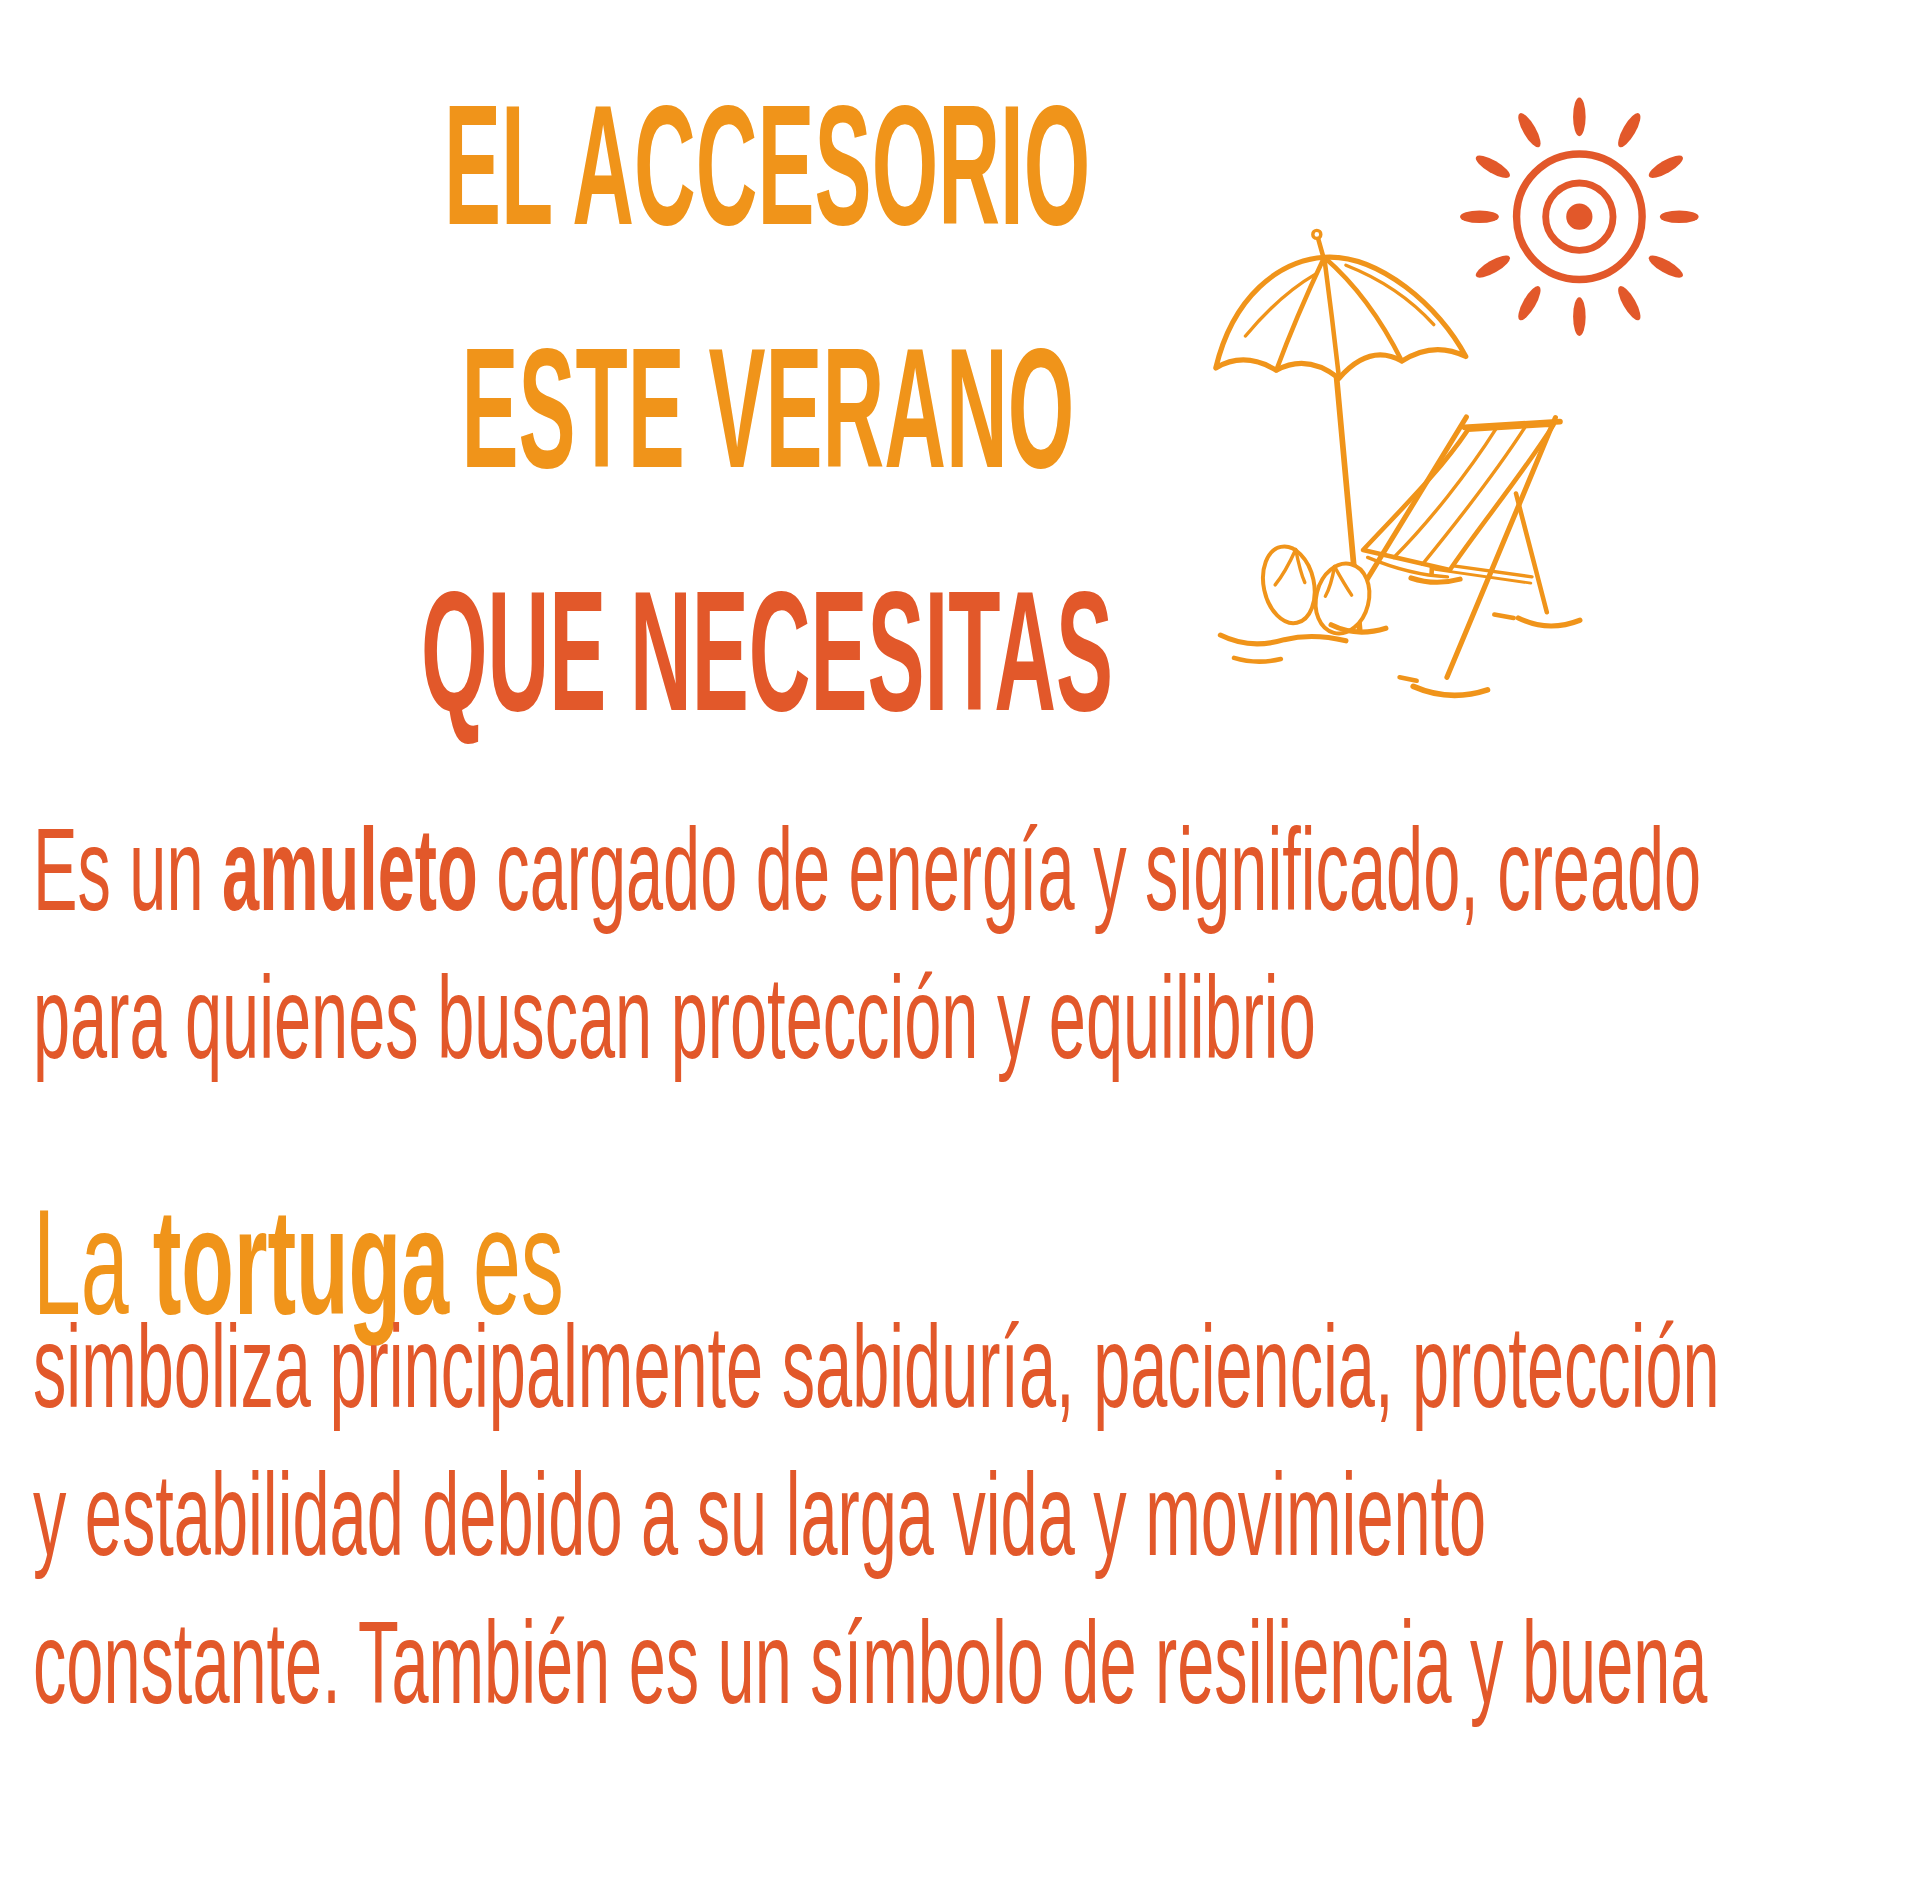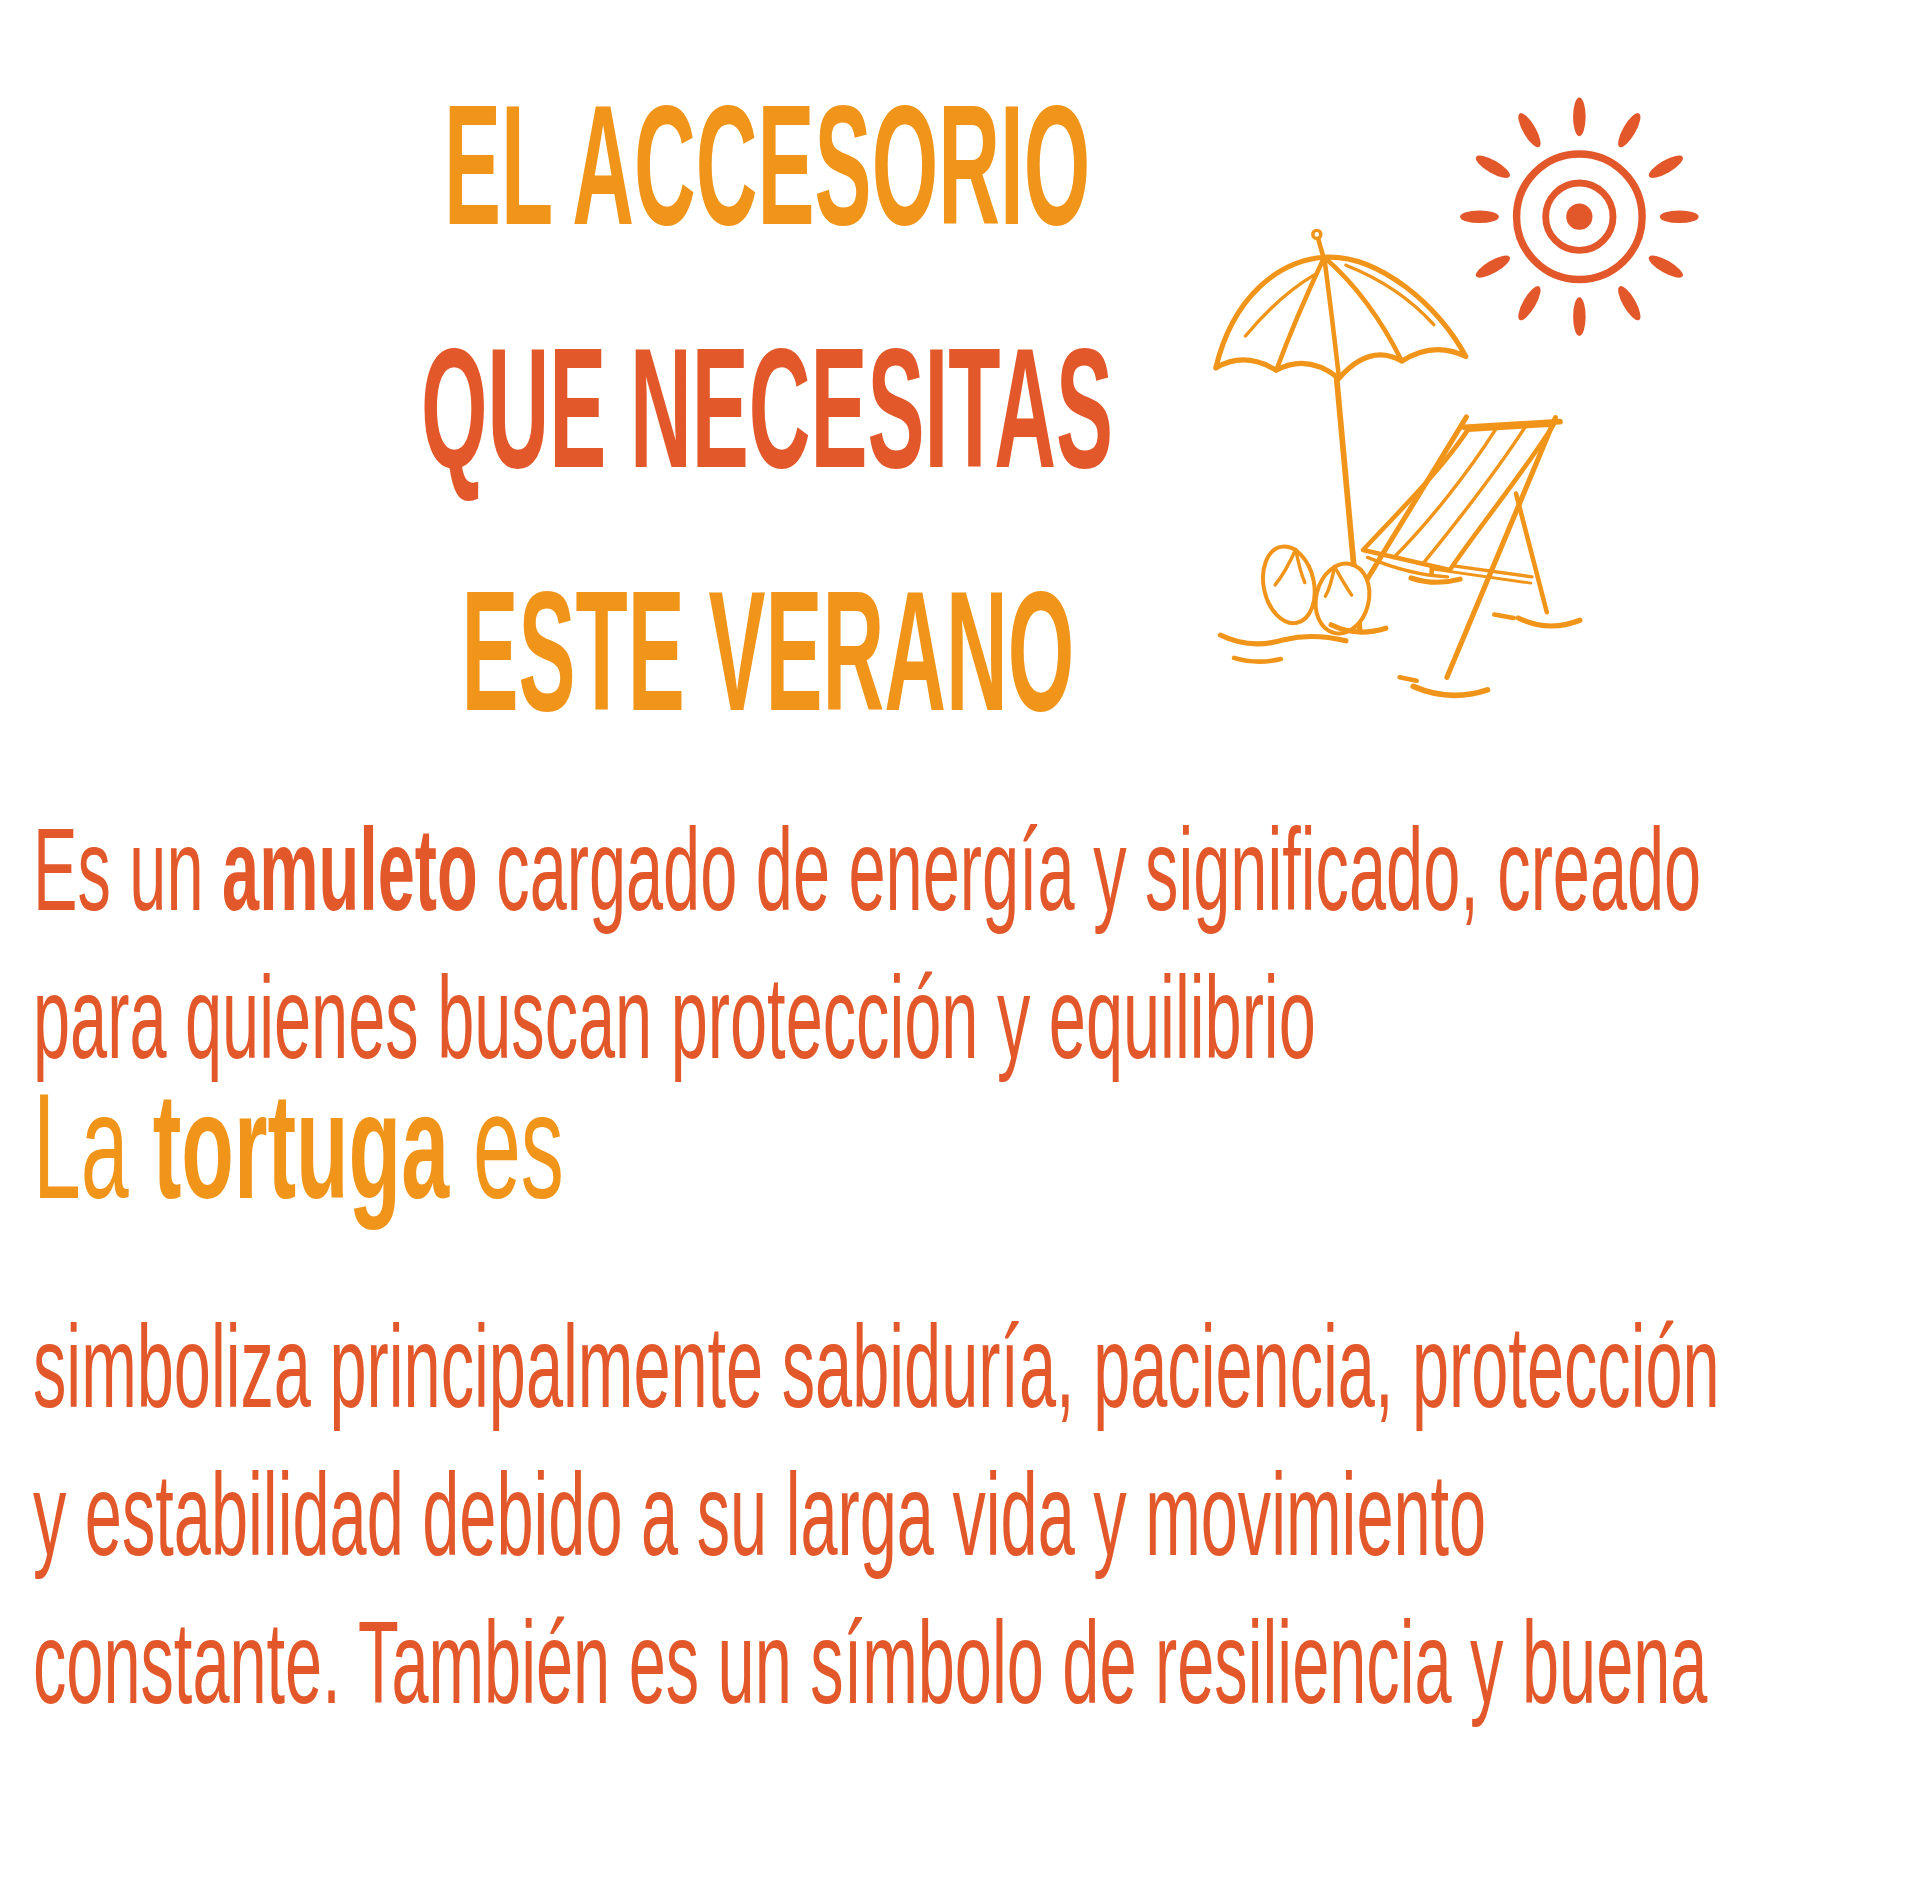--- a/index.html
+++ b/index.html
@@ -56,21 +56,21 @@
     transform: scaleX(0.57);
     transform-origin: left center;
   }
   .copy .line b { font-weight: bold; }
 
   .intro-block { top: 796px; }
 
   .subtitle-block {
     position: absolute;
     left: 33px;
-    top: 1060px;
+    top: 1176px;
     color: var(--yellow);
   }
   .subtitle-block .line {
     display: block;
     font-size: 151px;
     line-height: 171px;
     white-space: nowrap;
     transform: scaleX(0.57);
     transform-origin: left center;
     font-weight: normal;
@@ -94,25 +94,25 @@
 </style>
 </head>
 <body>
 
 <div class="canvas">
 
   <header class="title-block">
     <div class="t-line c-yellow">
       <span>EL ACCESORIO</span>
     </div>
+    <div class="t-line c-yellow">
+      <span>ESTE VERANO</span>
+    </div>
     <div class="t-line c-red">
       <span>QUE NECESITAS</span>
-    </div>
-    <div class="t-line c-yellow">
-      <span>ESTE VERANO</span>
     </div>
   </header>
 
   <svg class="beach-svg" viewBox="0 0 860 1060" aria-hidden="true">
 
     <g>
       <g class="fill-r">
         <ellipse cx="822" cy="215" rx="34" ry="11"></ellipse>
         <ellipse cx="822" cy="215" rx="34" ry="11" transform="rotate(30 647 215)"></ellipse>
         <ellipse cx="822" cy="215" rx="34" ry="11" transform="rotate(60 647 215)"></ellipse>

